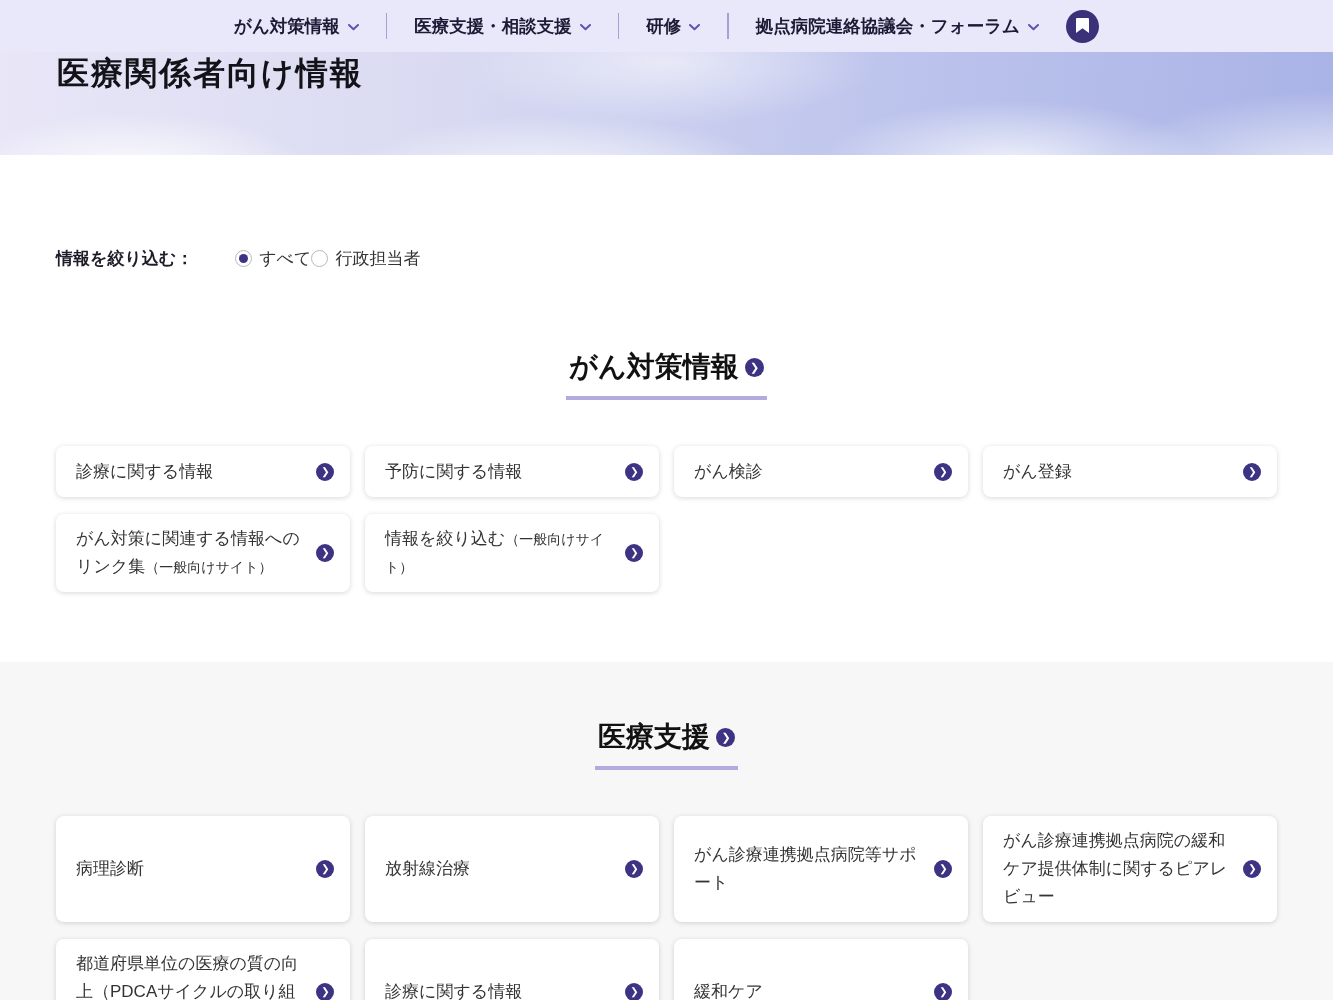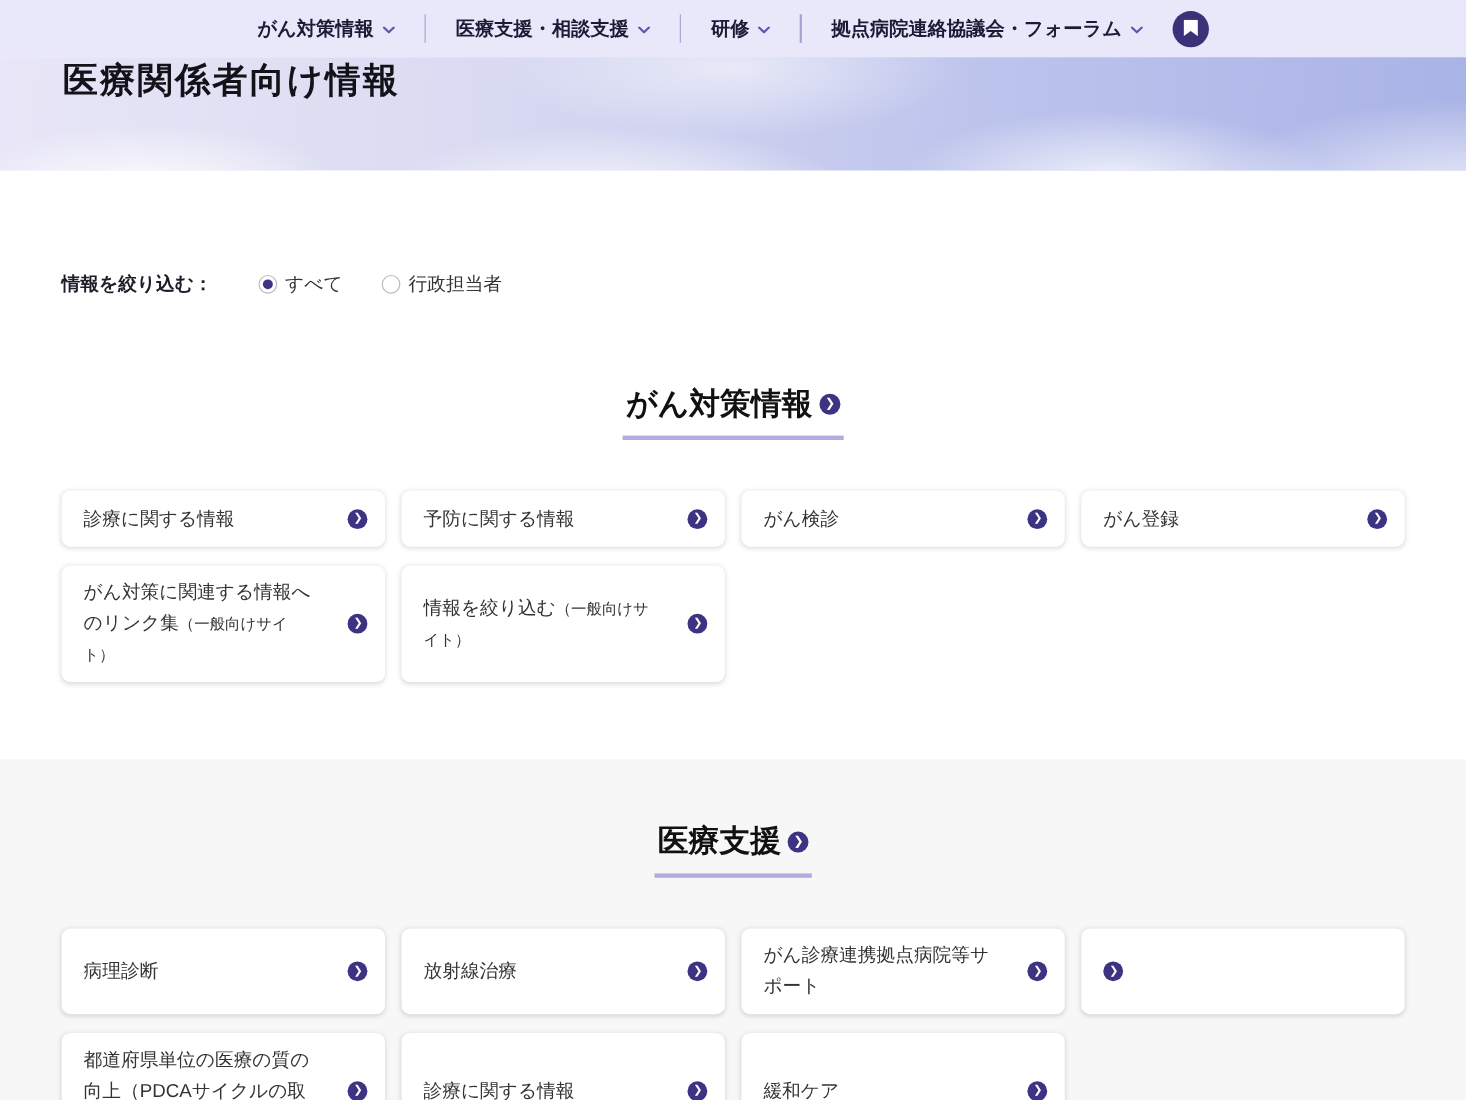--- a/index.html
+++ b/index.html
@@ -47,21 +47,21 @@
   }
 
   .container { width: 1221px; margin: 0 auto; }
 
   
   .filter-row {
     display: flex; align-items: center; gap: 42px;
     padding-top: 92px; font-size: 17px;
   }
   .filter-label { font-weight: bold; color: #1e1e2a; }
-  .filter-options { display: flex; align-items: center; gap: 36px; }
+  .filter-options { display: flex; align-items: center; }
   .radio-option { display: inline-flex; align-items: center; gap: 7px; cursor: pointer; color: #333; }
   .radio-circle {
     width: 17px; height: 17px; border-radius: 50%;
     border: 1.5px solid #b9b9b9; background: #fff;
     display: inline-flex; align-items: center; justify-content: center;
   }
   .radio-circle.checked::after {
     content: ""; width: 9px; height: 9px; border-radius: 50%; background: #3d3383;
   }
 
@@ -85,21 +85,21 @@
 
   
   .card-grid {
     display: grid; grid-template-columns: repeat(4, 1fr);
     gap: 17px 15px; margin-top: 46px;
   }
   .card {
     background: #fff; border-radius: 8px;
     box-shadow: 0 1px 5px rgba(40, 40, 80, 0.18);
     padding: 11px 16px 11px 20px;
-    display: flex; align-items: center; justify-content: space-between; gap: 27px;
+    display: flex; align-items: center; justify-content: space-between; gap: 10px;
     text-decoration: none; cursor: pointer; min-height: 51px;
   }
   .card-text { font-size: 17px; line-height: 28px; color: #333; flex: 1; }
   .card-note { font-size: 14px; }
   .card .circle-arrow { width: 18px; height: 18px; font-size: 10px; }
 </style>
 </head>
 <body>
 
 <nav class="topnav">
@@ -210,20 +210,21 @@
         </a>
         <a class="card">
           <span class="card-text"><span>放射線治療</span></span>
           <span class="circle-arrow">❯</span>
         </a>
         <a class="card">
           <span class="card-text"><span>がん診療連携拠点病院等サポート</span></span>
           <span class="circle-arrow">❯</span>
         </a>
         <a class="card">
+          <span class="card-text"><span>がん診療連携拠点病院の緩和ケア提供体制に関するピアレビュー</span></span>
           <span class="circle-arrow">❯</span>
         </a>
         <a class="card">
           <span class="card-text"><span>都道府県単位の医療の質の向上（PDCAサイクルの取り組み）</span></span>
           <span class="circle-arrow">❯</span>
         </a>
         <a class="card">
           <span class="card-text"><span>診療に関する情報</span></span>
           <span class="circle-arrow">❯</span>
         </a>

